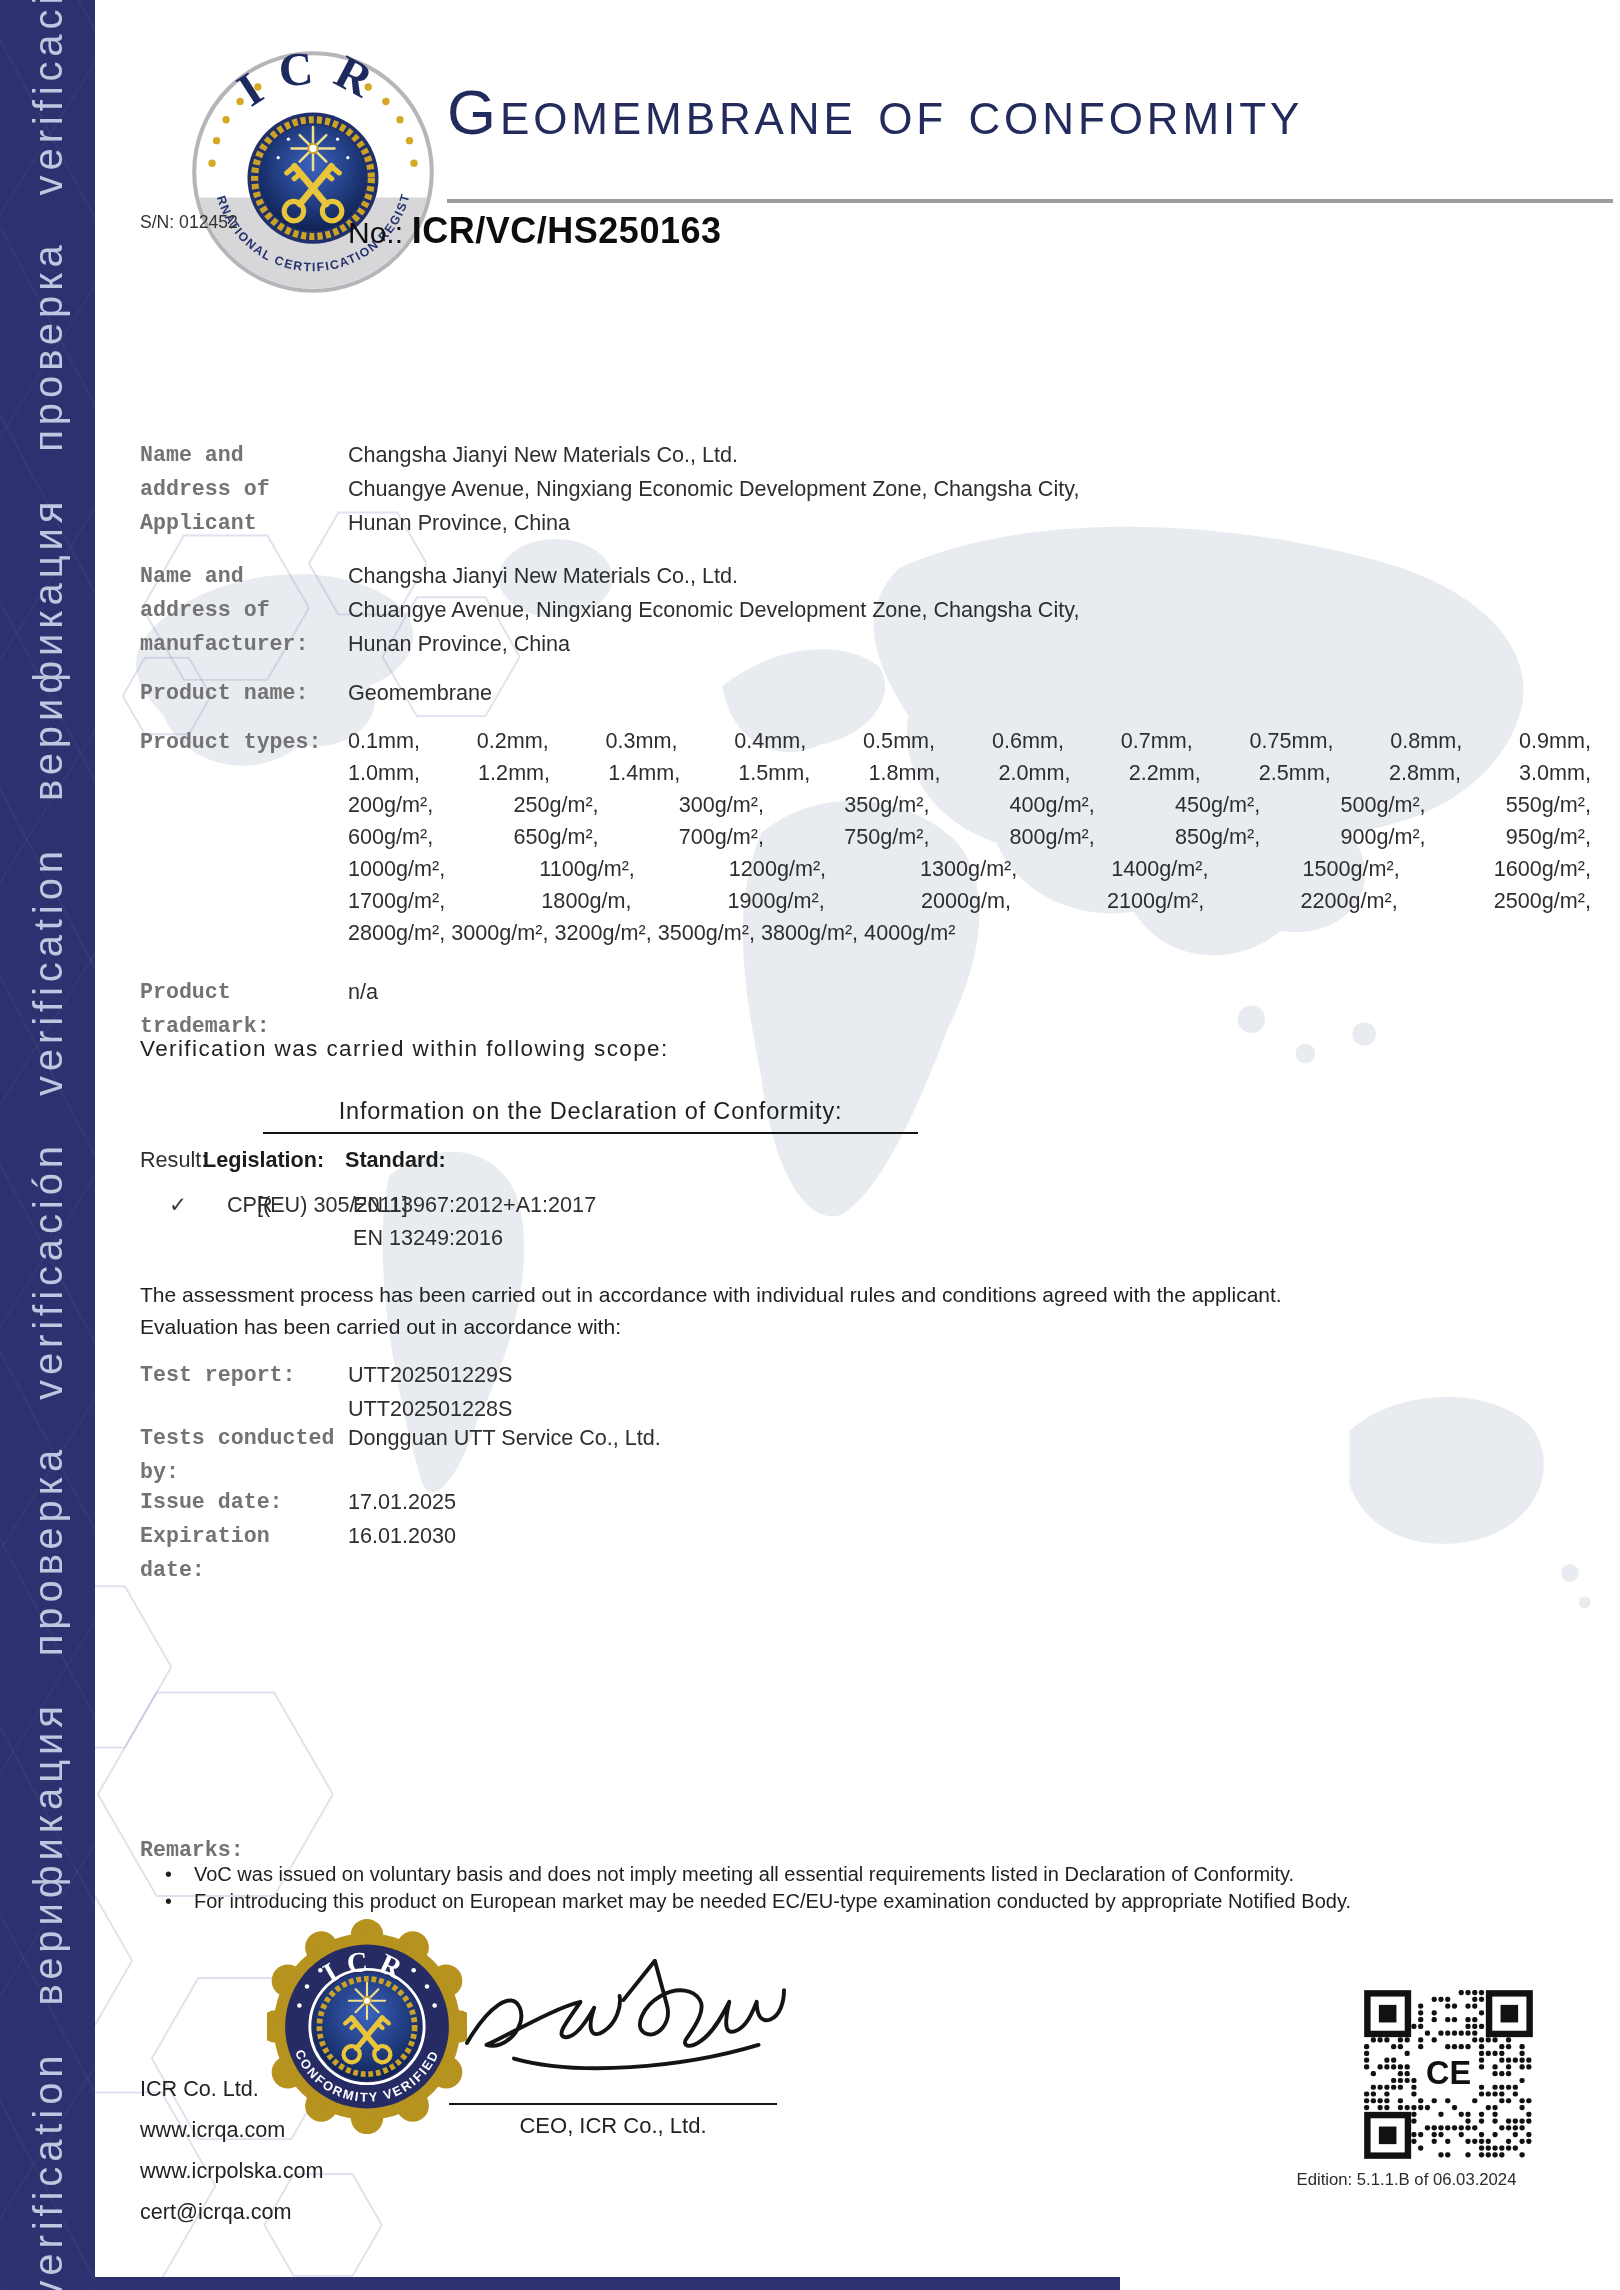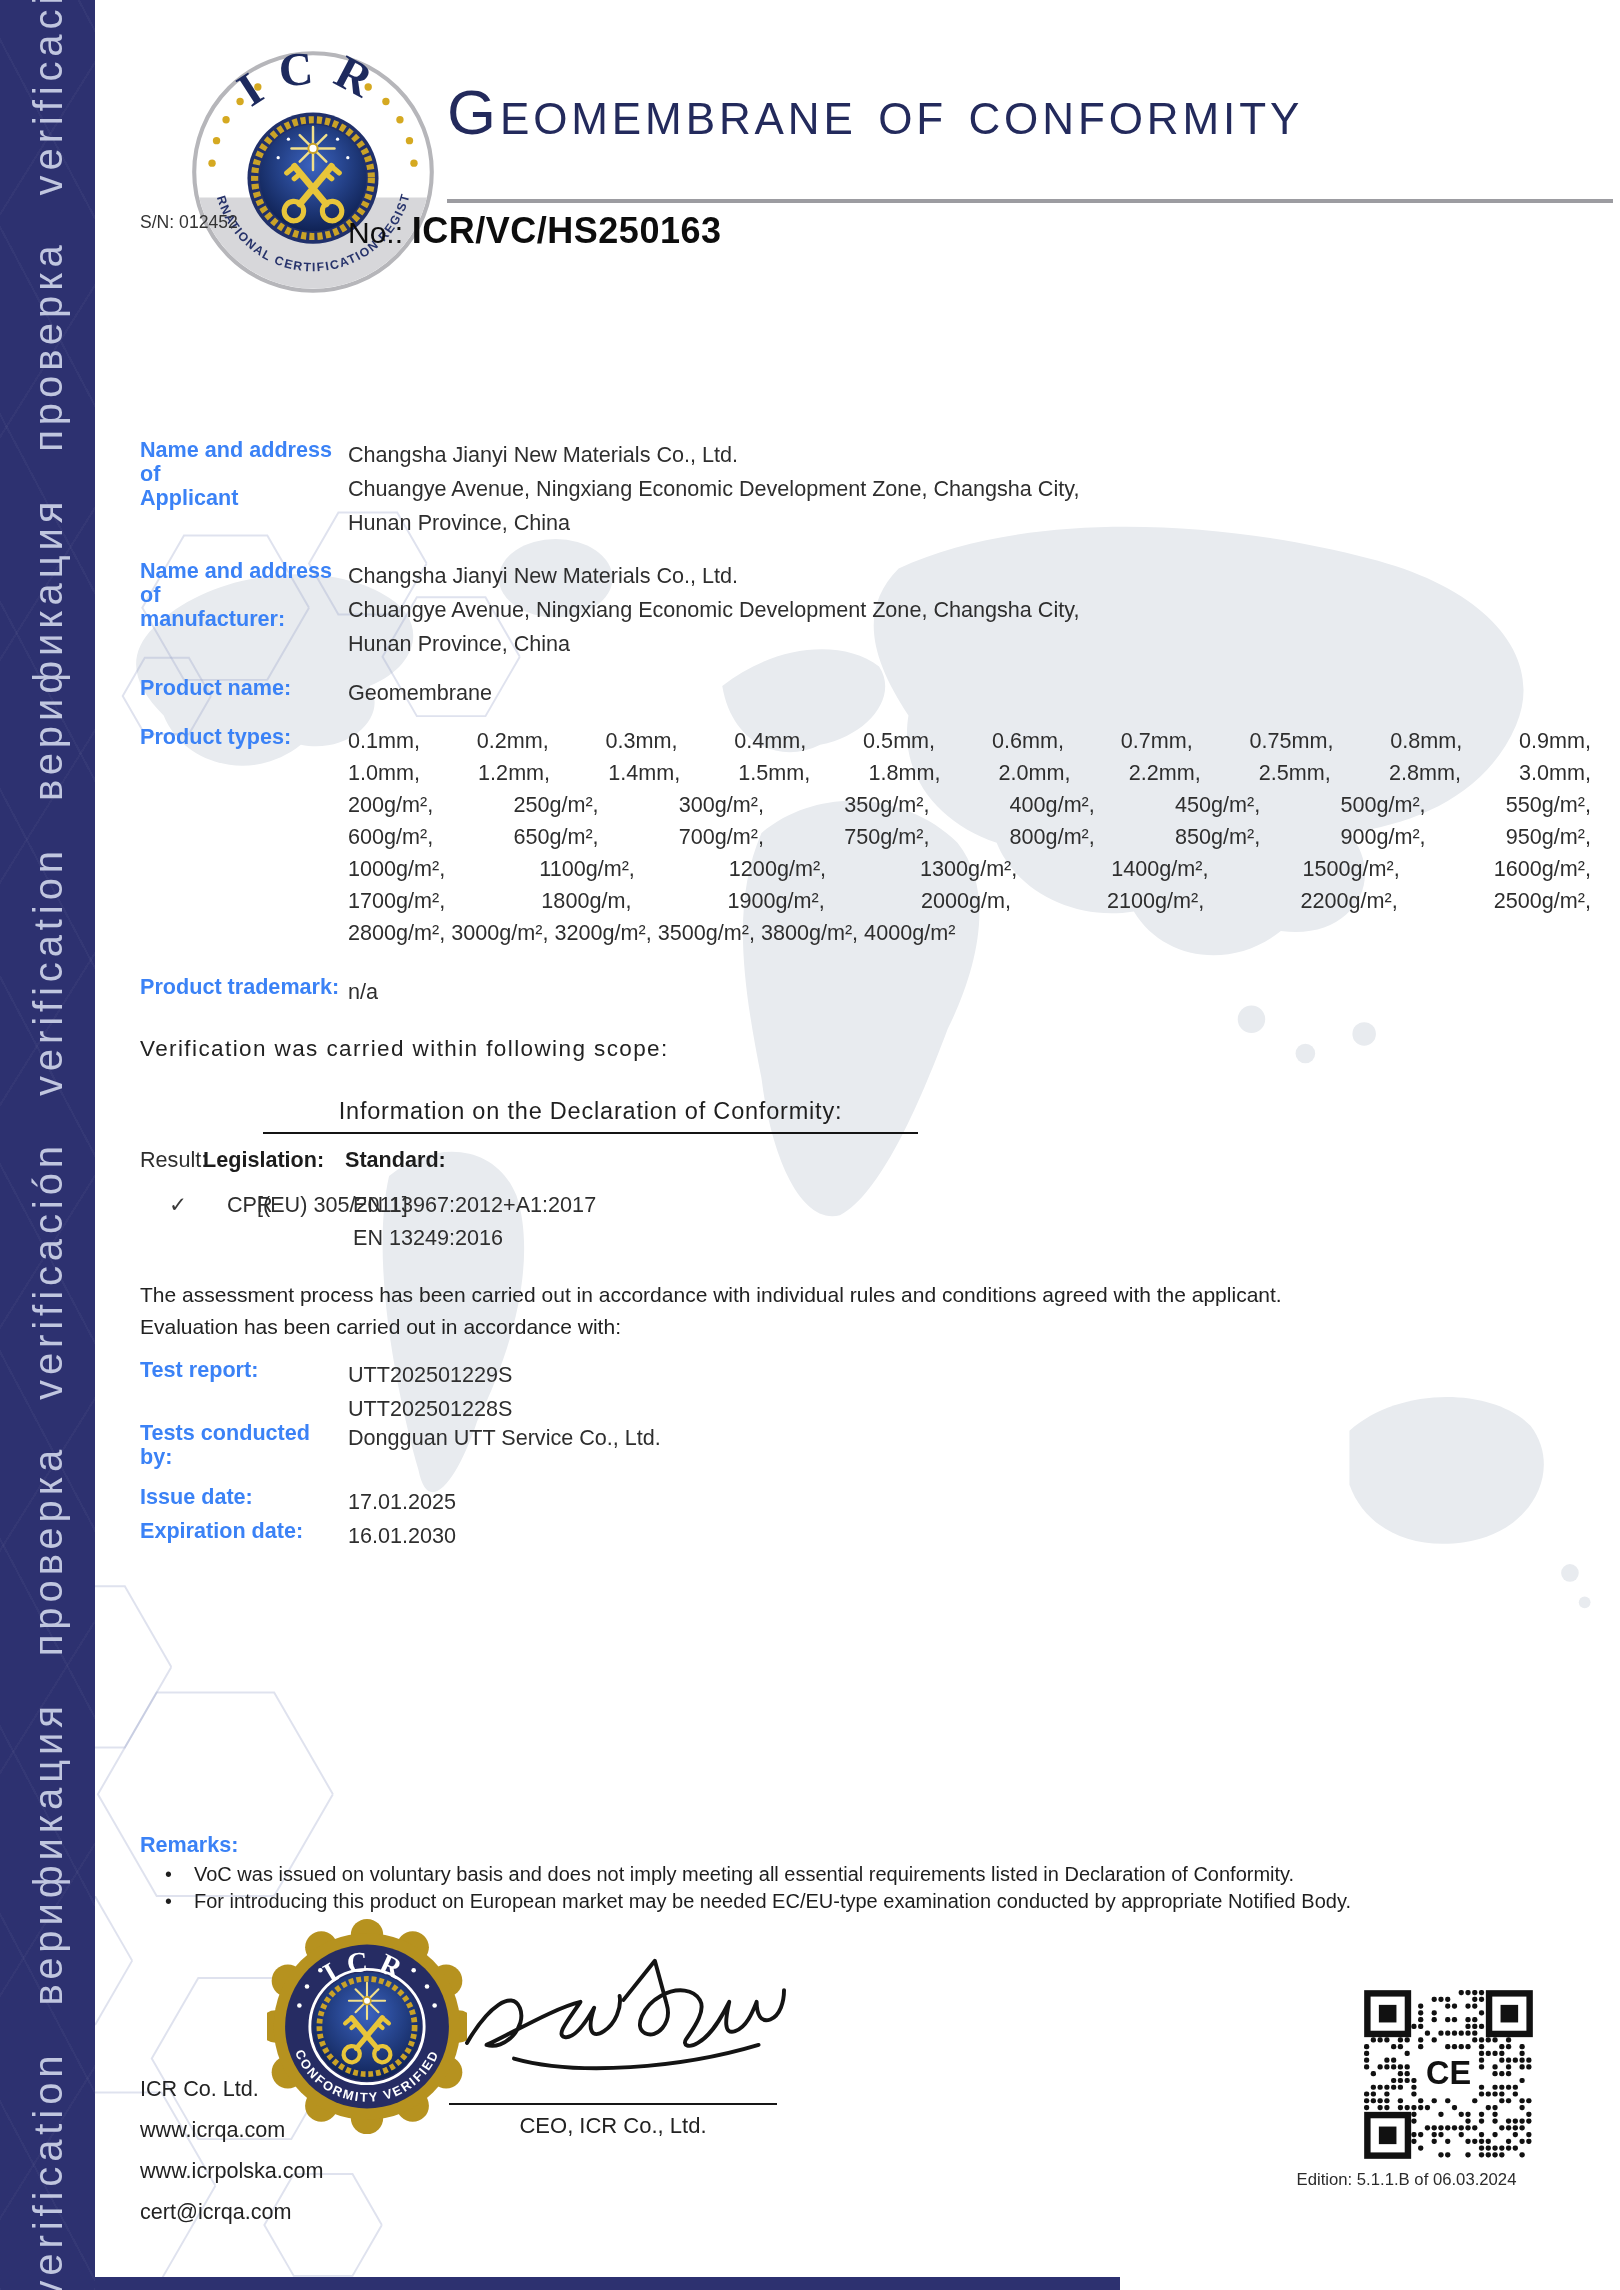--- a/index.html
+++ b/index.html
@@ -15,21 +15,21 @@
          color:rgba(205,210,232,0.92);}
   
   .title{position:absolute;left:447px;top:76px;font-variant:small-caps;font-size:63px;letter-spacing:3.9px;
          color:#232a5c;white-space:nowrap;}
   .titlebar{position:absolute;left:447px;top:199px;width:1166px;height:3.9px;background:#9c9ca1;}
   .sn{position:absolute;left:140px;top:212px;font-size:17.6px;color:#333;}
   .noline{position:absolute;left:348px;top:210px;display:flex;align-items:baseline;gap:8.8px;color:#0d0d0d;}
   .noline .pre{font-size:30px;}
   .noline .num{font-size:36px;font-weight:700;letter-spacing:0.5px;}
   
-  .lbl{position:absolute;left:140px;width:206px;font-size:21.6px;font-weight:700;color:#3b82f6;line-height:24px;}
+  .lbl{position:absolute;left:140px;width:206px;font-size:21.6px;font-weight:700;color:#737373;line-height:34px;font-family:Liberation Mono, monospace;}
   .val{position:absolute;left:348px;width:1245px;font-size:21.6px;color:#2e2e2e;line-height:34px;}
   .ptline{font-size:21.6px;color:#2e2e2e;line-height:32px;}
   .just{text-align:justify;text-align-last:justify;}
   .scopeintro{position:absolute;left:140px;top:1036px;font-size:22.5px;letter-spacing:1.4px;color:#222;}
   .declhead{position:absolute;left:263px;top:1098px;width:655px;text-align:center;font-size:23.5px;
             letter-spacing:0.8px;color:#1f1f1f;border-bottom:2.9px solid #141414;padding-bottom:6.9px;}
   .plain{font-size:21.6px;color:#2e2e2e;}
   .bold{font-weight:700;color:#1c1c1c;}
   .para{position:absolute;left:140px;width:1470px;font-size:21px;color:#222;line-height:32px;}
   

